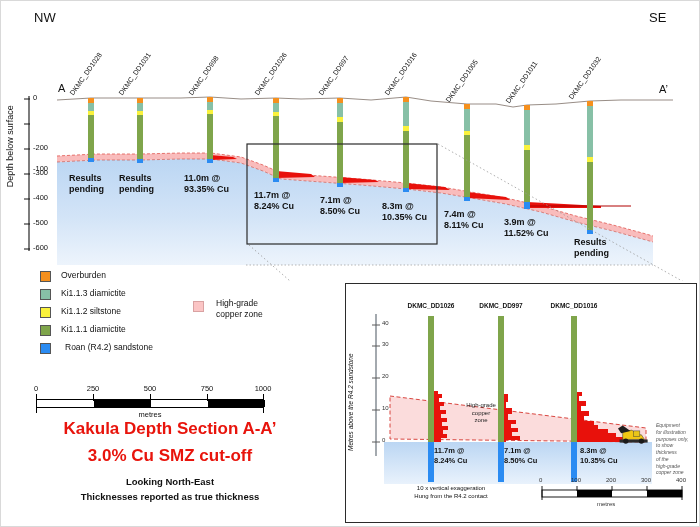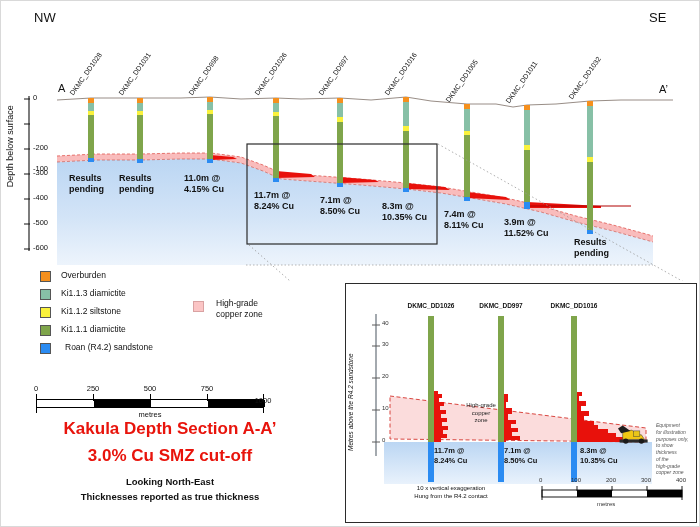--- a/index.html
+++ b/index.html
@@ -216,21 +216,21 @@
     <div class="txt hole-label" style="left:193px;top:88px;">DKMC_DD998</div>
     <div class="txt hole-label" style="left:259px;top:88px;">DKMC_DD1026</div>
     <div class="txt hole-label" style="left:323px;top:88px;">DKMC_DD997</div>
     <div class="txt hole-label" style="left:389px;top:88px;">DKMC_DD1016</div>
     <div class="txt hole-label" style="left:450px;top:95px;">DKMC_DD1005</div>
     <div class="txt hole-label" style="left:510px;top:96px;">DKMC_DD1011</div>
     <div class="txt hole-label" style="left:573px;top:92px;">DKMC_DD1032</div>
 
     <div class="txt grade-label" style="left:68px;top:172px;"><span>Results</span><br><span>pending</span></div>
     <div class="txt grade-label" style="left:118px;top:172px;"><span>Results</span><br><span>pending</span></div>
-    <div class="txt grade-label" style="left:183px;top:172px;"><span>11.0m @</span><br><span>4.15% Cu</span></div>
+    <div class="txt grade-label" style="left:183px;top:172px;"><span>11.0m @</span><br><span>93.35% Cu</span></div>
     <div class="txt grade-label" style="left:253px;top:189px;"><span>11.7m @</span><br><span>8.24% Cu</span></div>
     <div class="txt grade-label" style="left:319px;top:194px;"><span>7.1m @</span><br><span>8.50% Cu</span></div>
     <div class="txt grade-label" style="left:381px;top:200px;"><span>8.3m @</span><br><span>10.35% Cu</span></div>
     <div class="txt grade-label" style="left:443px;top:208px;"><span>7.4m @</span><br><span>8.11% Cu</span></div>
     <div class="txt grade-label" style="left:503px;top:216px;"><span>3.9m @</span><br><span>11.52% Cu</span></div>
     <div class="txt grade-label" style="left:573px;top:236px;"><span>Results</span><br><span>pending</span></div>
   </div>
 
   <div class="abs" style="left:0;top:0;width:340px;height:400px;">
     <div class="legend-swatch" style="left:39px;top:270px;background:#F5901E;"></div>
@@ -260,21 +260,21 @@
     <div class="sb-tick" style="left:0;top:7px;height:19px;"></div>
     <div class="sb-tick" style="left:57px;top:7px;height:7px;"></div>
     <div class="sb-tick" style="left:114px;top:7px;height:7px;"></div>
     <div class="sb-tick" style="left:171px;top:7px;height:7px;"></div>
     <div class="sb-tick" style="left:227px;top:7px;height:19px;"></div>
 
     <div class="sb-num" style="left:0;top:-3px;">0</div>
     <div class="sb-num" style="left:57px;top:-3px;text-align:center;">250</div>
     <div class="sb-num" style="left:114px;top:-3px;">500</div>
     <div class="sb-num" style="left:171px;top:-3px;">750</div>
-    <div class="sb-num" style="left:227px;top:-3px;margin-top:12px;">1000</div>
+    <div class="sb-num" style="left:227px;top:-3px;">1000</div>
 
     <div class="sb-cap" style="left:114px;top:23px;">metres</div>
   </div>
 
   <div class="abs" style="left:0;top:418px;width:338px;height:90px;">
     <div class="title-red" style="top:0;font-size:17px;">Kakula Depth Section A-A’</div>
     <div class="title-red" style="top:27px;font-size:17px;">3.0% Cu SMZ cut-off</div>
     <div class="sub-blk" style="top:72px;font-size:9.5px;">Thicknesses reported as true thickness</div>
     <div class="sub-blk" style="top:57px;font-size:9.5px;">Looking North-East</div>
   </div>

